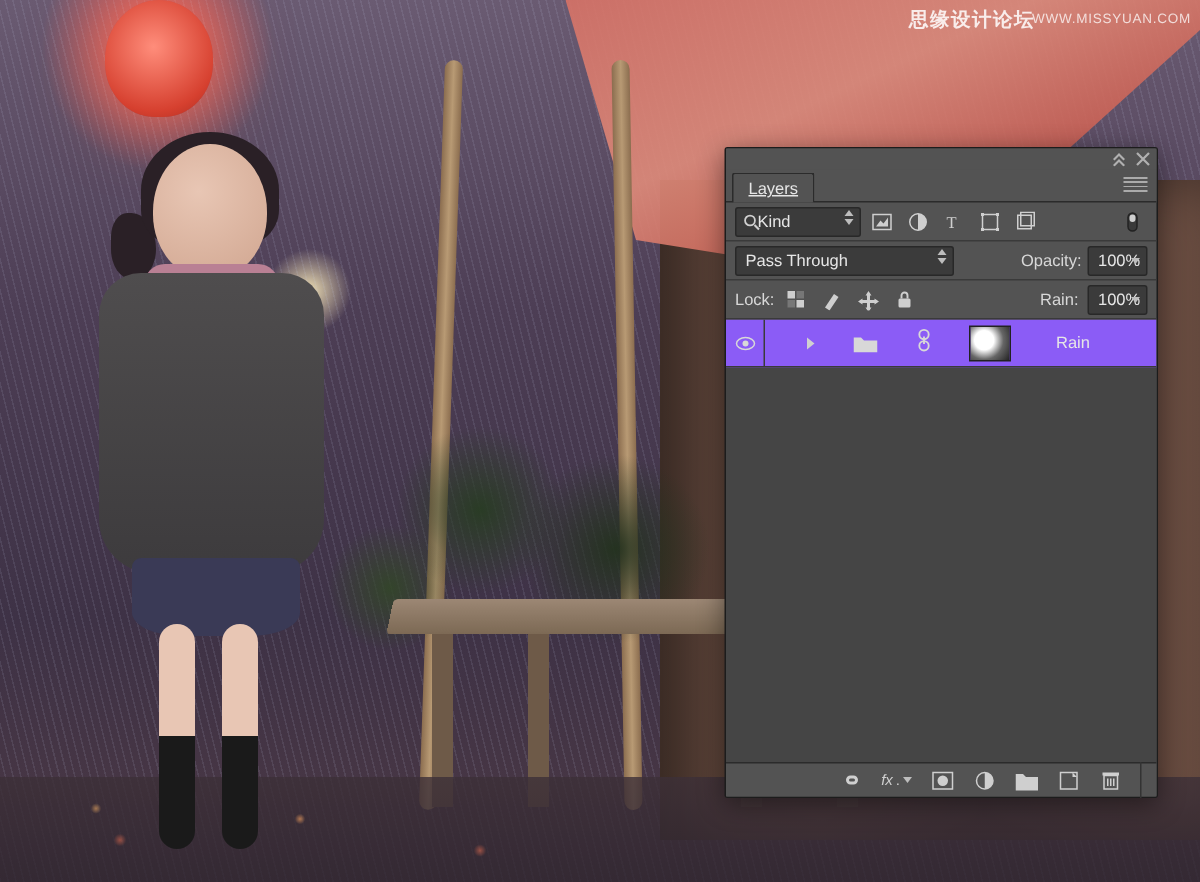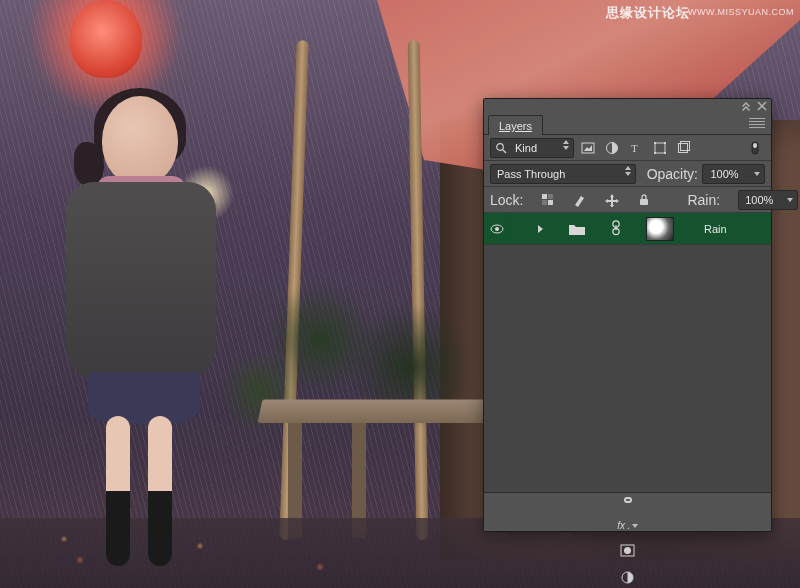--- a/index.html
+++ b/index.html
@@ -110,37 +110,37 @@
   }
   .select, .numbox {
     height:20px; background:#3b3b3b; border:1px solid #282828; border-radius:2px;
     display:flex; align-items:center; padding:0 18px 0 6px; position:relative; font-size:11px;
   }
   .select .caret, .numbox .caret {
     position:absolute; right:4px; top:50%; transform:translateY(-50%);
     width:0;height:0;border-left:3px solid transparent;border-right:3px solid transparent;border-top:4px solid #bdbdbd;
   }
   .select .caret::before{content:'';position:absolute;left:-3px;top:-10px;width:0;height:0;border-left:3px solid transparent;border-right:3px solid transparent;border-bottom:4px solid #bdbdbd;}
-  .numbox { width:63px; justify-content:center; padding-right:24px; background:#3b3b3b; }
+  .numbox { width:40px; justify-content:flex-start; padding-right:24px; background:#3b3b3b; }
   .search-icon { position:absolute; left:4px; top:3px; width:12px; height:12px; }
-  .filter-select { width:84px; padding-left:24px; }
+  .filter-select { width:84px; padding-left:14px; }
   .filterbtn { width:20px; height:20px; display:flex; align-items:center; justify-content:center; border:1px solid transparent; border-radius:2px; }
   .filterbtn svg { width:14px; height:14px; fill:#d2d2d2; }
-  .label { font-size:14px; color:#d8d8d8; }
-  .lock-row { gap:18px; }
+  .label { font-size:11px; color:#d8d8d8; }
+  .lock-row { gap:6px; }
   .lockbtn { width:18px;height:18px; display:flex;align-items:center;justify-content:center; }
   .lockbtn svg{width:14px;height:14px;fill:#cfcfcf;}
   .spacer { flex:1; }
 
   .layer-list { flex:1; background:#454545; overflow:hidden; }
   .layer-row {
     height:32px; display:flex; align-items:center; border-bottom:1px solid #3a3a3a;
     padding-right:8px;
   }
-  .layer-row.selected { background:#14532d;gap:22px; }
+  .layer-row.selected { background:#8b5cf6;gap:22px; }
   .eye-col { width:26px; height:100%; display:flex; align-items:center; justify-content:center; border-right:1px solid #3a3a3a;}
   .eye-col svg{width:14px;height:14px;fill:#d8d8d8;}
   .disclose { width:0;height:0;border-top:4px solid transparent;border-bottom:4px solid transparent;border-left:5px solid #d0d0d0; margin:0 4px 0 6px;}
   .folder-ic { width:16px;height:12px; margin-right:4px; }
   .folder-ic svg{width:16px;height:12px;fill:#d8d8d8;}
   .link-ic { width:10px; margin-right:3px; }
   .mask-thumb {
     width:28px;height:24px; border:1px solid #222; background:
       radial-gradient(circle at 35% 40%, #fff 0 30%, #666 60%, #222 100%);
     margin-right:8px;
@@ -150,22 +150,22 @@
     background:
       repeating-linear-gradient(76deg, rgba(200,210,240,0.2) 0 1px, rgba(0,0,0,0) 1px 4px),
       linear-gradient(135deg,#6a4d5c,#3a3040 60%,#7b5248);
   }
   .layer-name { font-size:11px; }
   .layer-name.italic { font-style:italic; }
   .row-lock { margin-left:auto; width:12px;height:12px; }
   .row-lock svg{width:12px;height:12px;fill:#cfcfcf;}
 
   .panel-footer {
-    height:39px; background:#535353; border-top:1px solid #2b2b2b;
-    display:flex; align-items:center; justify-content:space-between; gap:12px; padding:0 10px;flex-direction:column;
+    height:23px; background:#535353; border-top:1px solid #2b2b2b;
+    display:flex; align-items:center; justify-content:flex-end; gap:12px; padding:0 10px;
   }
   .ftr-btn { width:16px;height:16px; display:flex;align-items:center;justify-content:center; }
   .ftr-btn svg{width:15px;height:15px;fill:#cfcfcf;}
   .fx { font-size:10px; font-style:italic; color:#cfcfcf; display:flex; align-items:center; gap:2px;}
   .fx .caret{width:0;height:0;border-left:3px solid transparent;border-right:3px solid transparent;border-top:4px solid #bdbdbd;}
   .sep { width:1px; height:24px; background:#333; }
 </style>
 </head>
 <body>
 

